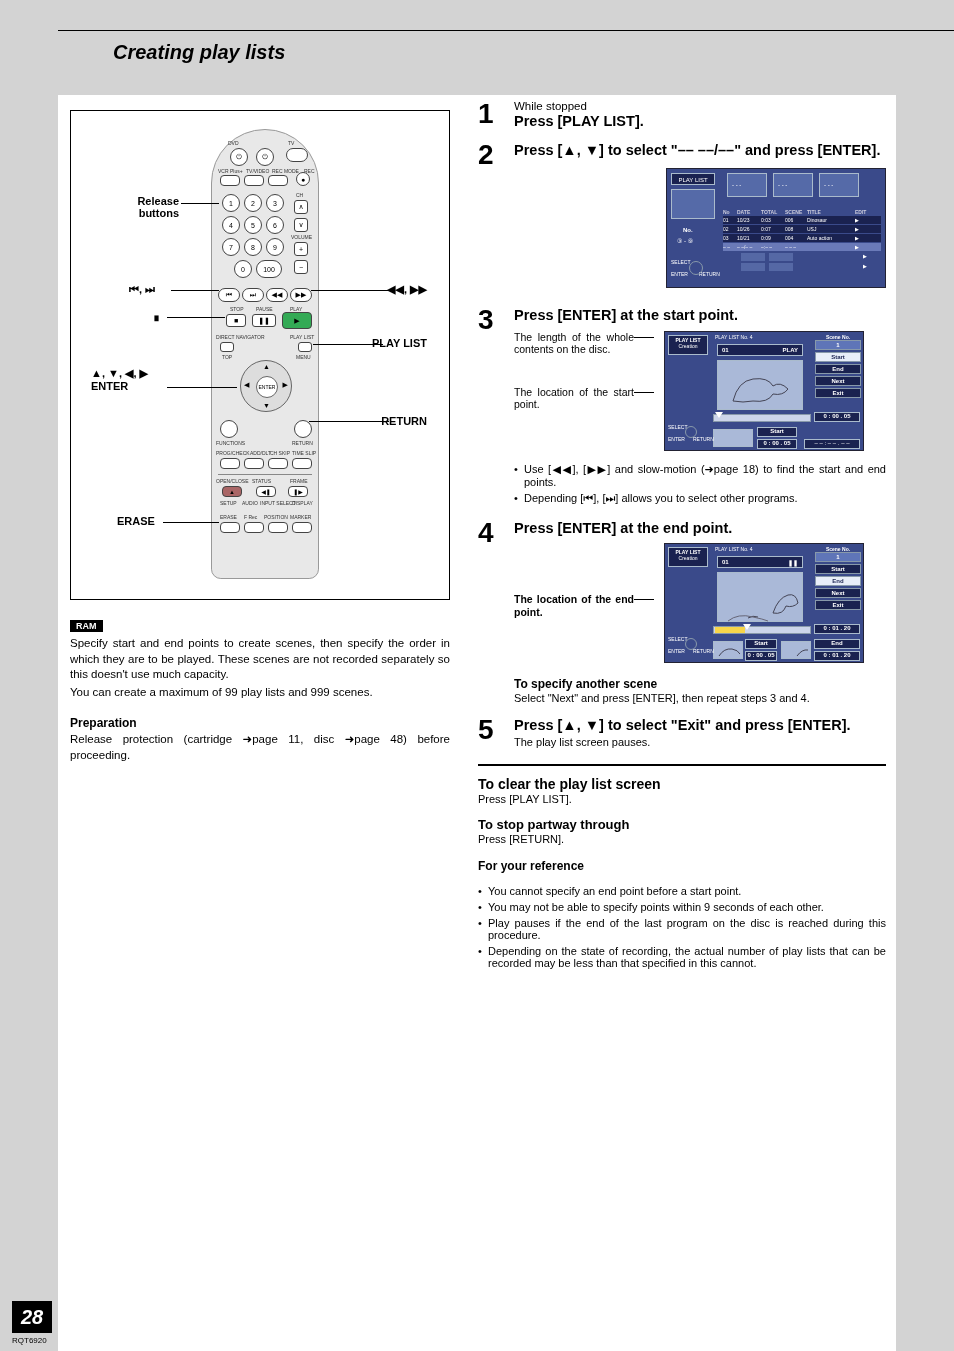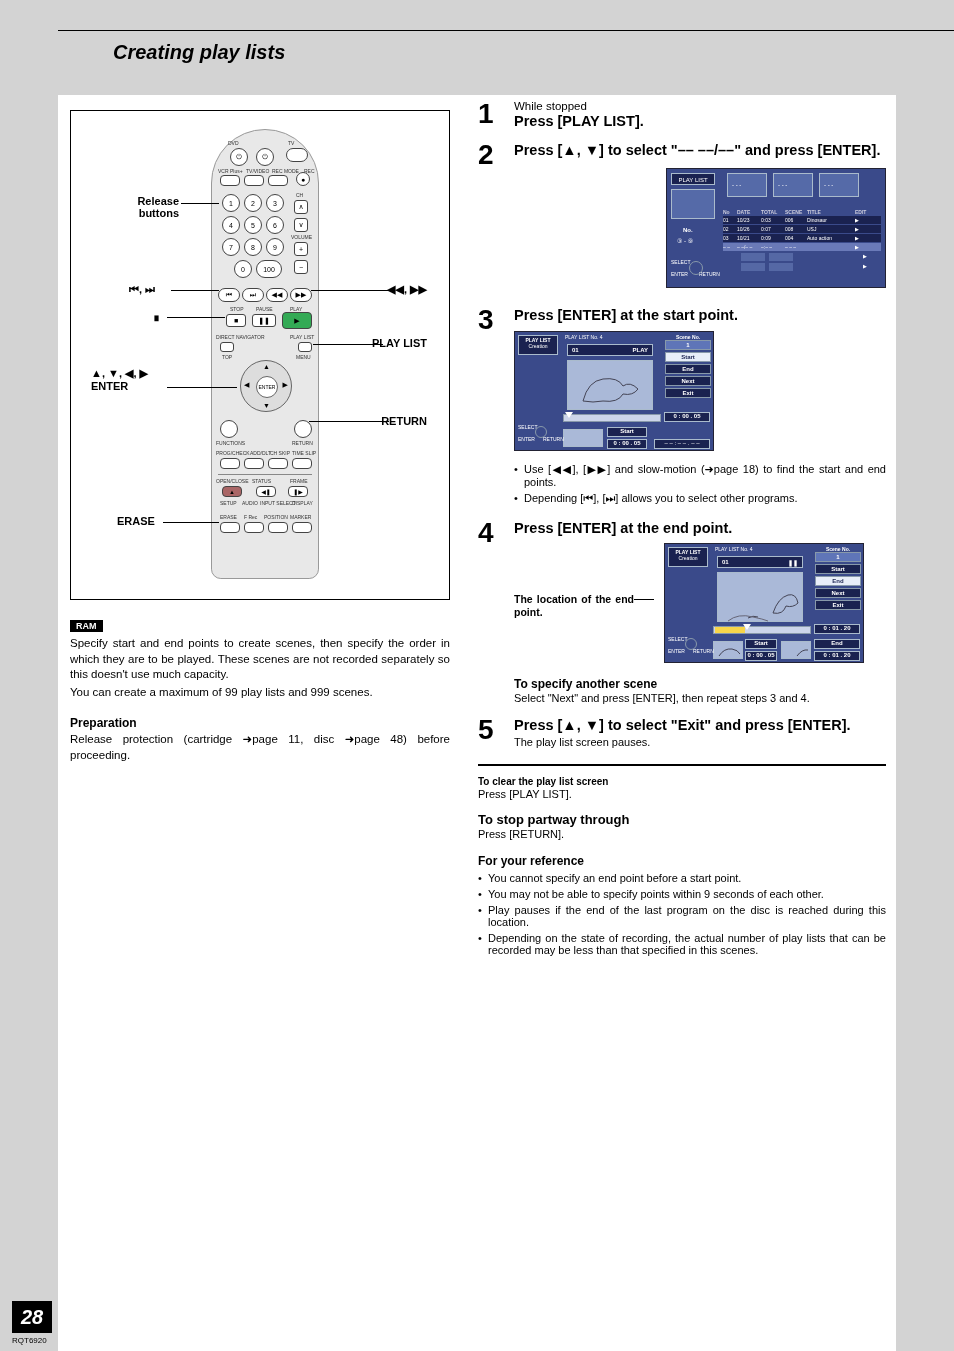--- a/index.html
+++ b/index.html
@@ -128,21 +128,21 @@
     border: 1px solid #223;
     position: relative;
     color: #fff;
     font-size: 6px;
   }
   .screen1 { width: 220px; height: 120px; margin: 8px 0 8px auto; }
   .screen-small { width: 200px; height: 120px; }
   .sub-note { font-size: 11px; line-height: 1.35; }
   .sub-heading { font-size: 12px; font-weight: bold; margin-top: 6px; }
   .hr-line { border-top: 2px solid #000; margin: 14px 0 10px 0; }
-  .ref-list { margin-top: 4px; }
+  .ref-list { margin-top: 12px; }
   .ref-list li {
     font-size: 11px;
     list-style: none;
     position: relative;
     padding-left: 10px;
     margin-bottom: 4px;
     text-align: justify;
   }
   .ref-list li::before {
     content: "•";
@@ -421,20 +421,30 @@
         </div>
       </div>
     </div>
 
     <div class="step">
       <div class="step-num">3</div>
       <div class="step-body">
         <div class="step-bold">Press [ENTER] at the start point.</div>
 
         <div class="step3-row">
+          <div style="display:flex;flex-direction:column;gap:30px;">
+            <div style="display:flex;align-items:flex-start;">
+              <div class="annot" style="text-align:justify;">The length of the whole contents on the disc.</div>
+              <div style="border-top:1px solid #000;width:20px;margin-top:6px;"></div>
+            </div>
+            <div style="display:flex;align-items:flex-start;">
+              <div class="annot" style="text-align:justify;">The location of the start point.</div>
+              <div style="border-top:1px solid #000;width:20px;margin-top:6px;"></div>
+            </div>
+          </div>
           <div class="screen-diagram screen-small">
             <div class="osd-box osd-dark" style="left:3px;top:3px;width:40px;height:20px;font-size:5px;text-align:center;padding-top:1px;">
               <div style="font-weight:bold;font-size:5px;">PLAY LIST</div>
               <div>Creation</div>
             </div>
             <span class="osd-label" style="left:50px;top:2px;font-size:5px;">PLAY LIST No. 4</span>
             <div class="osd-box osd-dark" style="left:52px;top:12px;width:86px;height:12px;display:flex;align-items:center;">
               <span style="margin-left:4px;font-weight:bold;">01</span>
               <span style="margin-left:auto;margin-right:4px;font-weight:bold;">PLAY</span>
             </div>
@@ -543,31 +553,31 @@
     <div class="step">
       <div class="step-num">5</div>
       <div class="step-body">
         <div class="step-bold" style="text-align:justify;">Press [▲, ▼] to select "Exit" and press [ENTER].</div>
         <p class="sub-note">The play list screen pauses.</p>
       </div>
     </div>
 
     <div class="hr-line"></div>
 
-    <p class="sub-heading" style="font-size:10px;margin-top:8px;">To clear the play list screen</p>
+    <p class="sub-heading" style="font-size:14px;margin-top:8px;">To clear the play list screen</p>
     <p class="sub-note">Press [PLAY LIST].</p>
 
     <p class="sub-heading" style="font-size:13px; margin-top:10px;">To stop partway through</p>
     <p class="sub-note">Press [RETURN].</p>
 
     <p class="sub-heading" style="margin-top:12px;">For your reference</p>
     <ul class="ref-list" id="ref-list">
         <li>You cannot specify an end point before a start point.</li>
         <li>You may not be able to specify points within 9 seconds of each other.</li>
-        <li>Play pauses if the end of the last program on the disc is reached during this location.</li>
-        <li>Depending on the state of recording, the actual number of play lists that can be recorded may be less than that specified in this scenes.</li>
+        <li>Play pauses if the end of the last program on the disc is reached during this procedure.</li>
+        <li>Depending on the state of recording, the actual number of play lists that can be recorded may be less than that specified in this cannot.</li>
       </ul>
 
   </div>
 </div>
 
 <div class="page-num">28</div>
 <div class="doc-code">RQT6920</div>
 
 </body></html>

